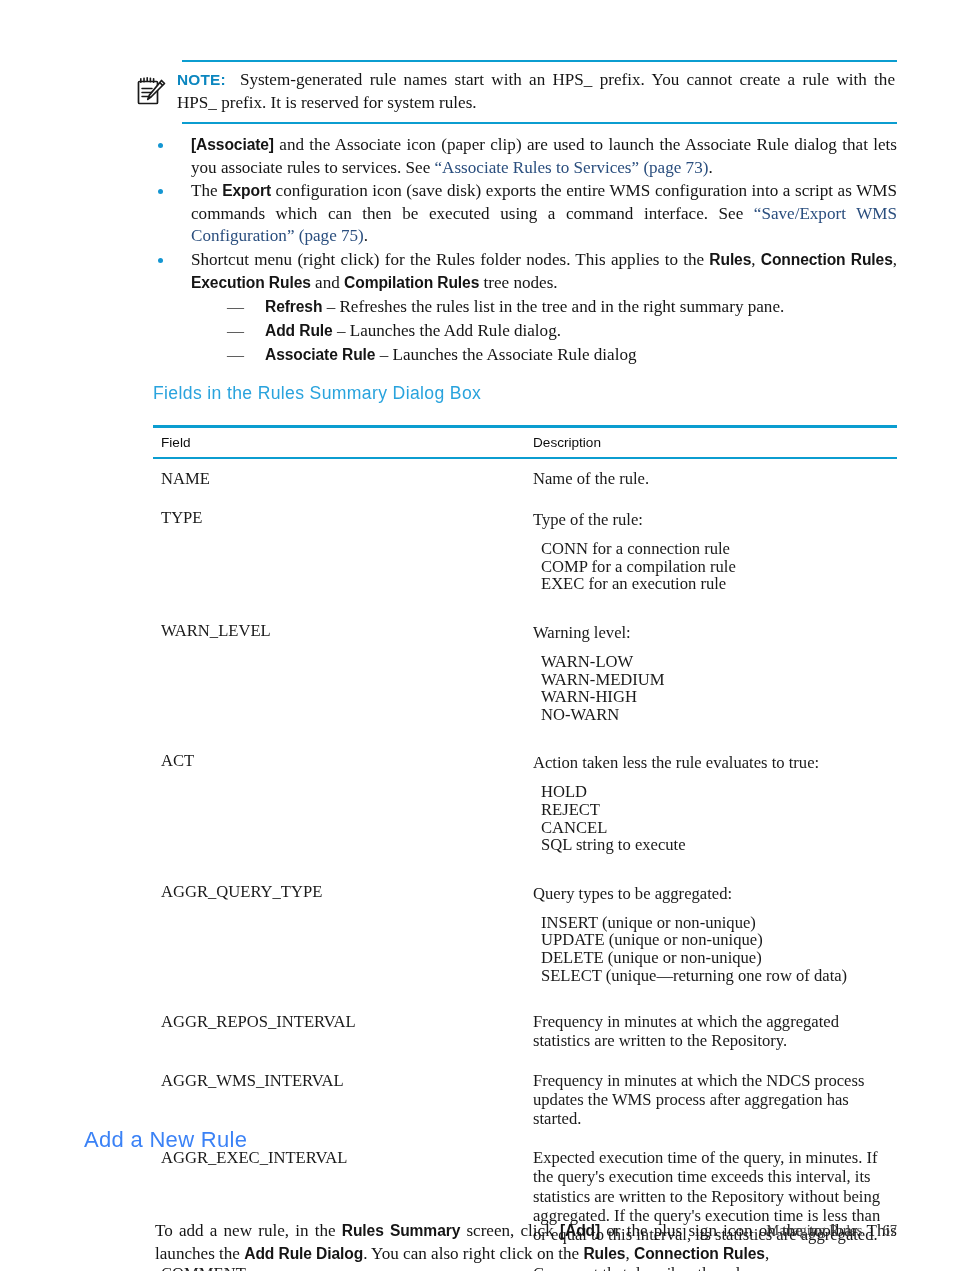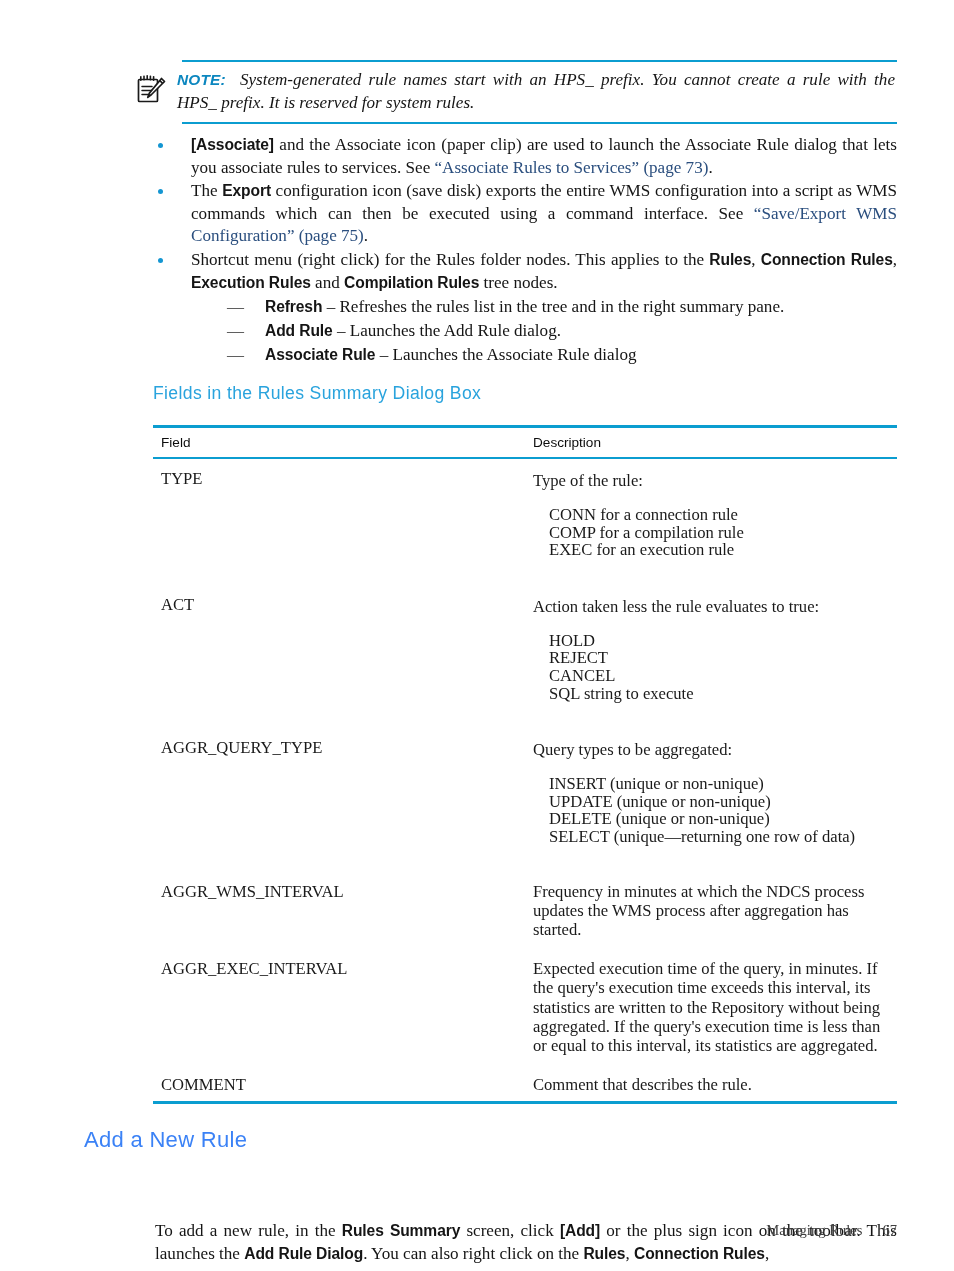--- a/index.html
+++ b/index.html
@@ -31,23 +31,22 @@
     width: 764px;
   }
   .note-rule {
     height: 2px;
     background: #0b9dd0;
     margin-left: 49px;
     width: 715px;
   }
   .note-body {
     display: flex;
-    align-items: flex-start;
+    align-items: flex-end;
     padding: 7px 0 8px 0;
-    font-style: italic;
   }
   .note-icon {
     width: 44px;
     flex: 0 0 44px;
     padding-top: 3px;
   }
   .note-text {
     flex: 1 1 auto;
     font-size: 17.1px;
     line-height: 22.5px;
@@ -172,21 +171,21 @@
     color: #1a1a1a;
     padding: 10px 0 10px 8px;
   }
   table.fields tbody tr:last-child td {
     border-bottom: 3px solid #0b9dd0;
     padding-bottom: 7px;
   }
   td.col-field { width: 305px; padding-right: 8px; }
   td.col-desc  { width: 431px; padding-right: 6px; }
   .desc-lead { margin: 2px 0 11px 0; }
-  .desc-list { margin: 16px; }
+  .desc-list { margin: 8px; }
   .desc-list div { line-height: 17.6px; }
   .desc-para { margin: 0; line-height: 19.2px; }
 
   
   .section-head {
     position: absolute;
     left: 84px;
     top: 1127px;
     font-family: "Liberation Sans", sans-serif;
     font-size: 22px;
@@ -300,27 +299,45 @@
   <div class="tbl-wrap">
     <table class="fields">
       <thead>
         <tr>
           <th class="col-field">Field</th>
           <th class="col-desc">Description</th>
         </tr>
       </thead>
       <tbody>
           <tr>
+            <td class="col-field">NAME</td>
+            <td class="col-desc">
+              <p class="desc-para">Name of the rule.</p>
+            </td>
+          </tr>
+          <tr>
             <td class="col-field">TYPE</td>
             <td class="col-desc">
               <p class="desc-lead">Type of the rule:</p>
               <div class="desc-list">
                 <div>CONN for a connection rule</div>
                 <div>COMP for a compilation rule</div>
                 <div>EXEC for an execution rule</div>
+              </div>
+            </td>
+          </tr>
+          <tr>
+            <td class="col-field">WARN_LEVEL</td>
+            <td class="col-desc">
+              <p class="desc-lead">Warning level:</p>
+              <div class="desc-list">
+                <div>WARN-LOW</div>
+                <div>WARN-MEDIUM</div>
+                <div>WARN-HIGH</div>
+                <div>NO-WARN</div>
               </div>
             </td>
           </tr>
           <tr>
             <td class="col-field">ACT</td>
             <td class="col-desc">
               <p class="desc-lead">Action taken less the rule evaluates to true:</p>
               <div class="desc-list">
                 <div>HOLD</div>
                 <div>REJECT</div>
@@ -335,20 +352,26 @@
               <p class="desc-lead">Query types to be aggregated:</p>
               <div class="desc-list">
                 <div>INSERT (unique or non-unique)</div>
                 <div>UPDATE (unique or non-unique)</div>
                 <div>DELETE (unique or non-unique)</div>
                 <div>SELECT (unique—returning one row of data)</div>
               </div>
             </td>
           </tr>
           <tr>
+            <td class="col-field">AGGR_REPOS_INTERVAL</td>
+            <td class="col-desc">
+              <p class="desc-para">Frequency in minutes at which the aggregated statistics are written to the Repository.</p>
+            </td>
+          </tr>
+          <tr>
             <td class="col-field">AGGR_WMS_INTERVAL</td>
             <td class="col-desc">
               <p class="desc-para">Frequency in minutes at which the NDCS process updates the WMS process after aggregation has started.</p>
             </td>
           </tr>
           <tr>
             <td class="col-field">AGGR_EXEC_INTERVAL</td>
             <td class="col-desc">
               <p class="desc-para">Expected execution time of the query, in minutes. If the query's execution time exceeds this interval, its statistics are written to the Repository without being aggregated. If the query's execution time is less than or equal to this interval, its statistics are aggregated.</p>
             </td>

